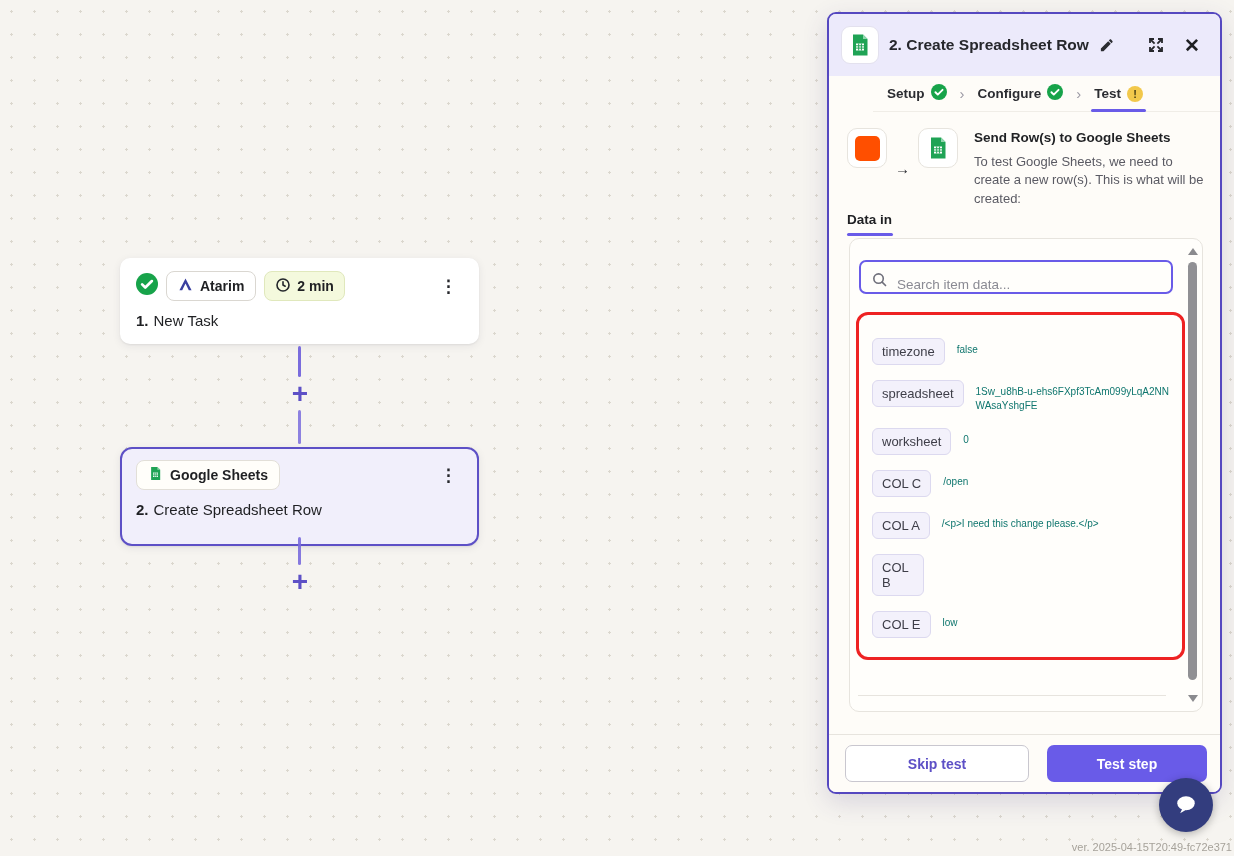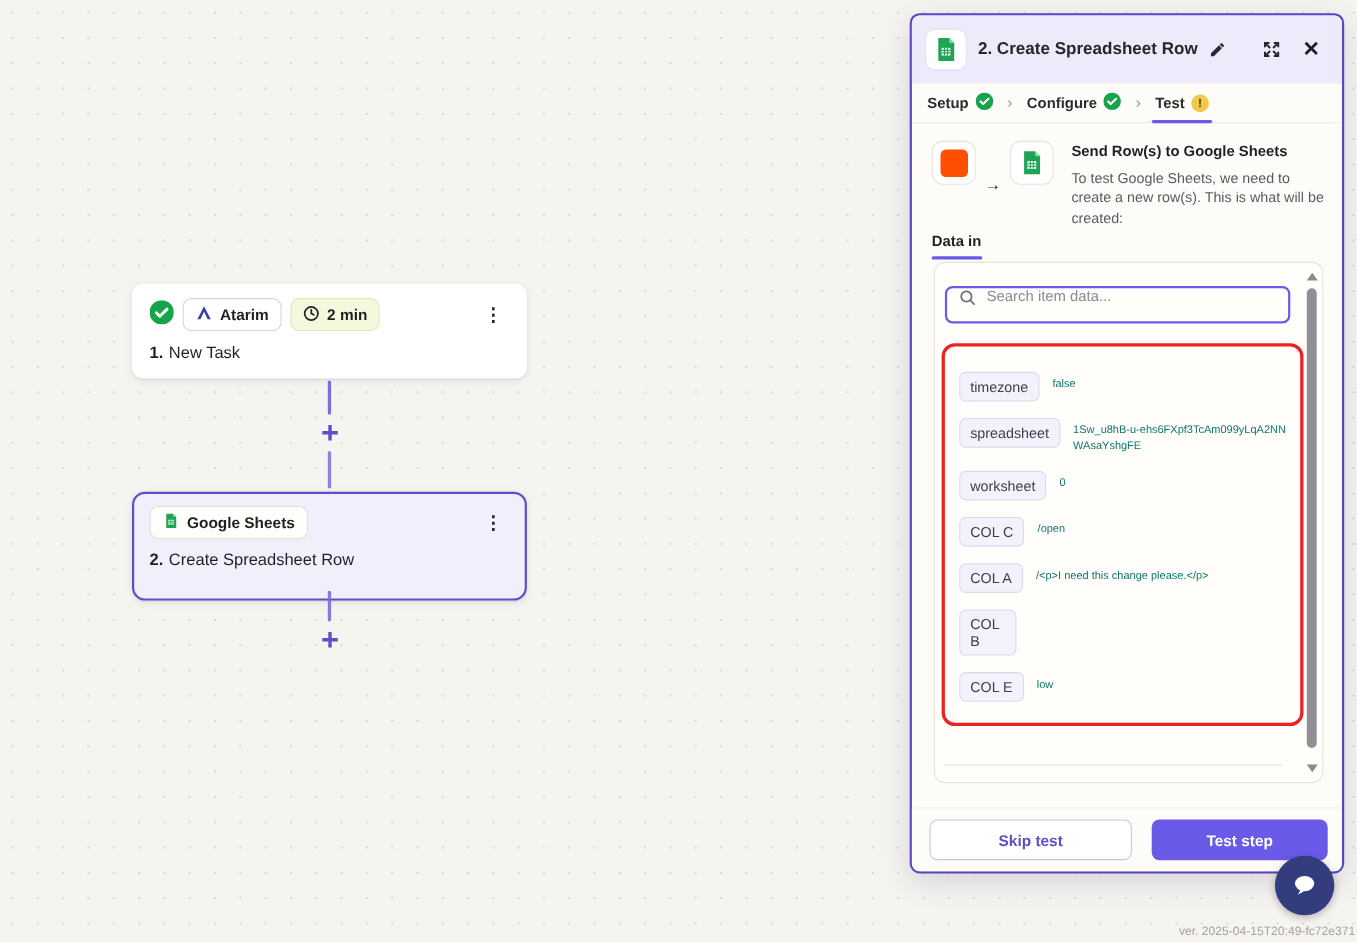--- a/index.html
+++ b/index.html
@@ -74,21 +74,21 @@
     width:38px; height:38px; background:#FFF; border:1px solid #E3E1EE;
     border-radius:9px; display:flex; align-items:center; justify-content:center;
   }
   .p-title { font-size:15.5px; font-weight:700; color:#26272C; }
   .icon-btn { cursor:pointer; display:flex; align-items:center; }
   .hdr-right { margin-left:auto; display:flex; align-items:center; gap:18px; }
   .close-x { font-size:19px; font-weight:700; color:#1F2023; }
 
   .tabbar {
     height:36px; display:flex; align-items:center; gap:13px;
-    padding:0 14px; border-bottom:1px solid #F0EDE7;
+    padding:0 14px; border-bottom:1px solid #F0EDE7;margin-left:44px;
   }
   .tab {
     display:flex; align-items:center; gap:6px; height:100%;
     font-size:13.5px; font-weight:700; color:#2B2C31; position:relative; cursor:pointer;
   }
   .tab.active::after {
     content:""; position:absolute; left:-3px; right:-3px; bottom:-1px;
     height:3px; background:#695BE8; border-radius:2px;
   }
   .chev { color:#9B99A4; font-size:15px; font-weight:400; }
@@ -119,21 +119,21 @@
     width:46px; height:3px; background:#695BE8; border-radius:2px;
   }
 
   .scrollbox {
     position:absolute; top:224px; left:20px; width:354px; height:474px;
     background:#FFFEFB; border:1px solid #E7E4DE; border-radius:10px;
   }
   .search-wrap {
     position:absolute; top:21px; left:9px; right:29px; height:34px;
     border:2px solid #695BE8; border-radius:7px; background:#FFFEFB;
-    display:flex; align-items:flex-start; padding:0 10px; gap:9px;
+    display:flex; align-items:flex-end; padding:0 10px; gap:9px;
   }
   .search-wrap input {
     border:none; outline:none; background:transparent; width:100%;
     font-size:13.5px; color:#333; font-family:inherit;
   }
   ::placeholder { color:#8A8A93; }
 
   .rows-box {
     position:absolute; top:73px; left:6px; width:329px;
     border:3px solid #EE2222; border-radius:12px;

